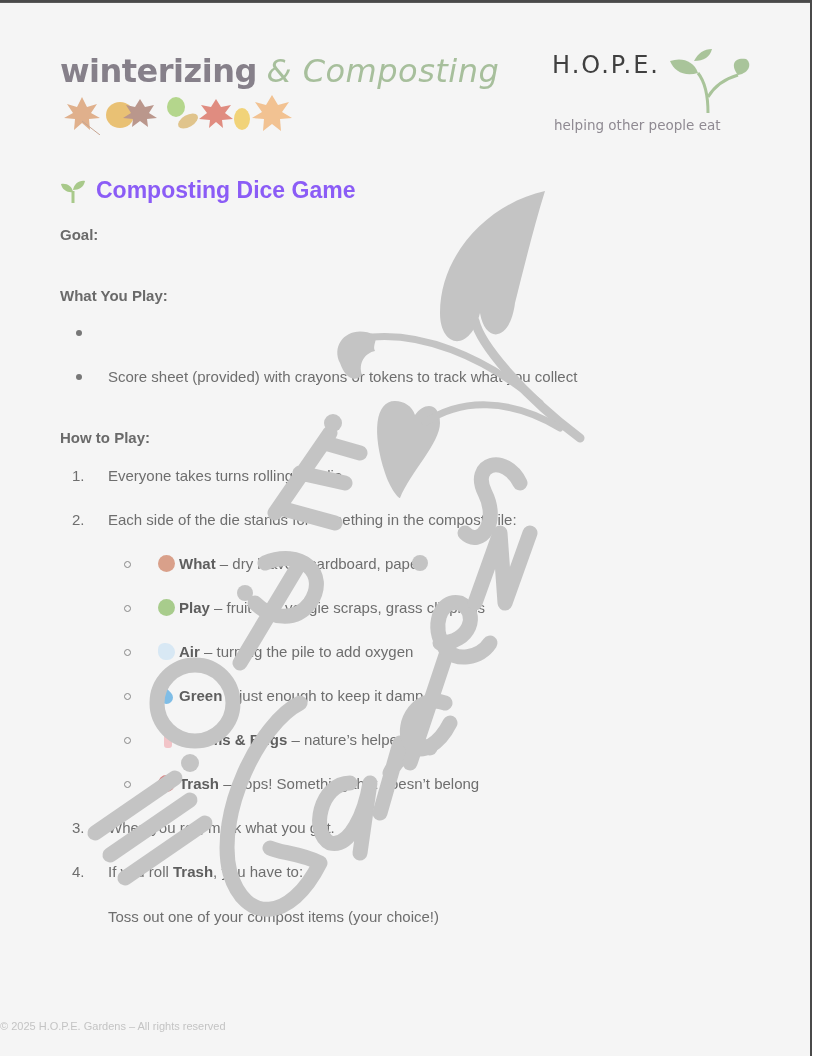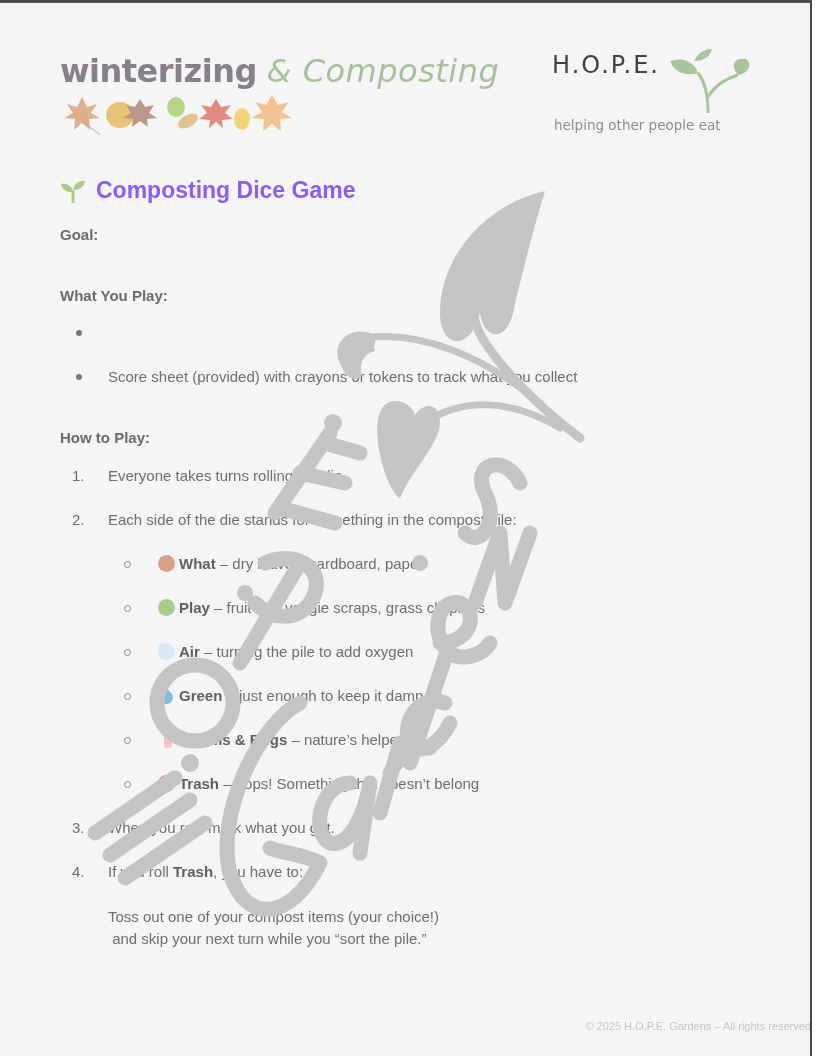--- a/index.html
+++ b/index.html
@@ -70,21 +70,21 @@
     .bullet-dot { position: absolute; width: 6px; height: 6px; border-radius: 50%; background: #777; }
     .sub-dot { position: absolute; width: 7px; height: 7px; border-radius: 50%; border: 1px solid #888; }
     .num { position: absolute; color: #6e6e6e; font-size: 15px; }
     .ico {
       display: inline-block; width: 17px; height: 17px; border-radius: 50%;
       vertical-align: -3px; margin-right: 4px;
     }
     b { color: #5e5e5e; }
 
     .footer {
-      position: absolute; left: 0; width: 811px; top: 1017px; text-align: right;
+      position: absolute; left: 0; width: 811px; top: 1017px; text-align: left;
       font-size: 11px; color: #c4c4c4;
     }
 
     .watermark { position: absolute; left: 0; top: 0; width: 811px; height: 1054px; pointer-events: none; }
   </style>
 </head>
 <body>
 
 <div class="page">
 
@@ -177,21 +177,20 @@
 
   <div class="num" style="left:72px; top:816px;">3.</div>
   <div class="text" style="left:108px; top:816px;">When you roll, mark what you got.</div>
 
   <div class="num" style="left:72px; top:860px;">4.</div>
   <div class="text" style="left:108px; top:860px;">
     <span>If you roll </span><b>Trash</b><span>, you have to:</span>
   </div>
 
   <div class="text" style="left:108px; top:905px;">Toss out one of your compost items (your choice!)</div>
-  <div class="text" style="left:108px; top:927px; white-space:pre;"> and skip your next turn while you “sort the pile.”</div>
 
   <div class="footer">© 2025 H.O.P.E. Gardens – All rights reserved</div>
 
   <svg class="watermark" viewBox="0 0 811 1054">
     <g fill="#c4c4c4" stroke="none">
 
       <path d="M545 188 C490 200 440 250 440 310 C440 345 470 350 480 310 C485 340 510 340 515 300 C525 260 535 220 545 188 Z"></path>
 
       <path d="M375 332 C350 320 330 340 340 360 C345 375 355 380 362 372 C358 360 365 350 375 348 C372 343 378 336 375 332 Z"></path>
 

